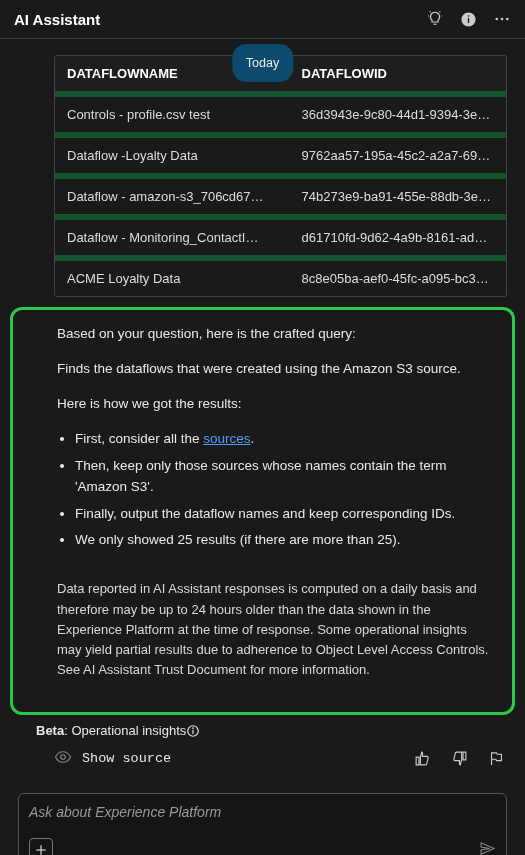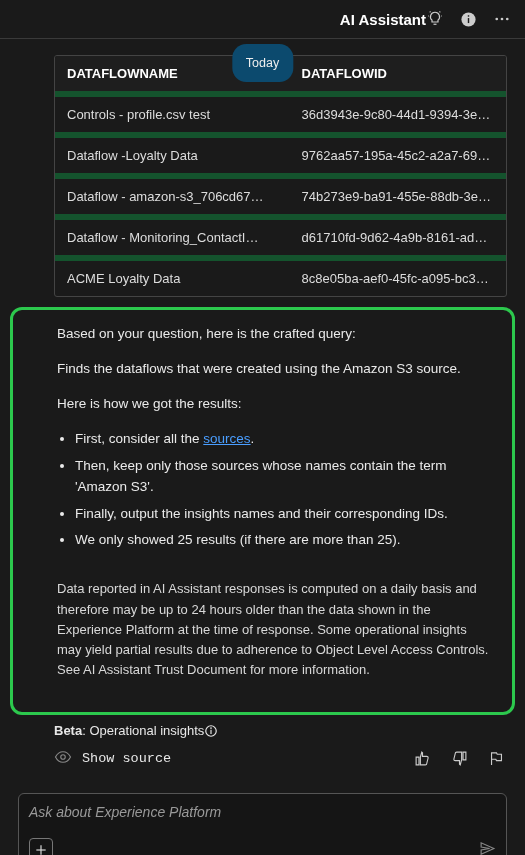--- a/index.html
+++ b/index.html
@@ -9,21 +9,21 @@
     background: #1a1a1a;
     color: #e8e8e8;
     font-family: -apple-system, "Segoe UI", Arial, sans-serif;
     font-size: 13px;
     overflow: hidden;
     position: relative;
   }
   .header {
     display: flex;
     align-items: center;
-    justify-content: flex-end;
+    justify-content: space-between;
     padding: 10px 14px;
     border-bottom: 1px solid #3a3a3a;
   }
   .header-title { font-weight: 700; font-size: 15px; color: #fff; }
   .header-icons { display: flex; gap: 16px; align-items: center; }
   .icon-btn { color: #ccc; cursor: pointer; display: inline-flex; }
   .content { padding: 0 0 0 0; position: relative; }
   .date-pill {
     position: absolute;
     left: 50%;
@@ -68,21 +68,21 @@
     line-height: 1.55;
     color: #eaeaea;
   }
   .answer-box p { margin-bottom: 14px; }
   .answer-box ul { margin: 0 0 28px 18px; }
   .answer-box li { margin-bottom: 6px; }
   .link { color: #4a9eff; text-decoration: underline; cursor: pointer; }
   .disclaimer { font-size: 13px; color: #d8d8d8; }
 
   .meta-row {
-    padding: 2px 10px 4px 54px;
+    padding: 2px 10px 4px 36px;
     display:flex;
     align-items:center;
     font-size:13px;
   }
   .meta-row strong { font-weight: 700; }
   .meta-row .info-sm { cursor:pointer; display:inline-flex; }
 
   .source-row {
     padding: 6px 20px 6px 54px;
     display: flex;
@@ -193,21 +193,21 @@
 
   <div class="answer-box">
     <p>Based on your question, here is the crafted query:</p>
     <p>Finds the dataflows that were created using the Amazon S3 source.</p>
     <p>Here is how we got the results:</p>
     <ul>
       <li>
         <span>First, consider all the </span><span class="link">sources</span><span>.</span>
       </li>
       <li>Then, keep only those sources whose names contain the term 'Amazon S3'.</li>
-      <li>Finally, output the insights names and their corresponding IDs.</li>
+      <li>Finally, output the dataflow names and keep corresponding IDs.</li>
       <li>We only showed 25 results (if there are more than 25).</li>
     </ul>
     <p class="disclaimer">Data reported in AI Assistant responses is computed on a daily basis and therefore may be up to 24 hours older than the data shown in the Experience Platform at the time of response. Some operational insights may yield partial results due to adherence to Object Level Access Controls. See AI Assistant Trust Document for more information.</p>
   </div>
 
   <div class="meta-row">
     <span><strong>Beta</strong><span>: Operational insights</span></span>
     <span class="info-sm">
       <svg width="14" height="14" viewBox="0 0 24 24" fill="none" stroke="currentColor" stroke-width="2">
           <circle cx="12" cy="12" r="9"></circle>

